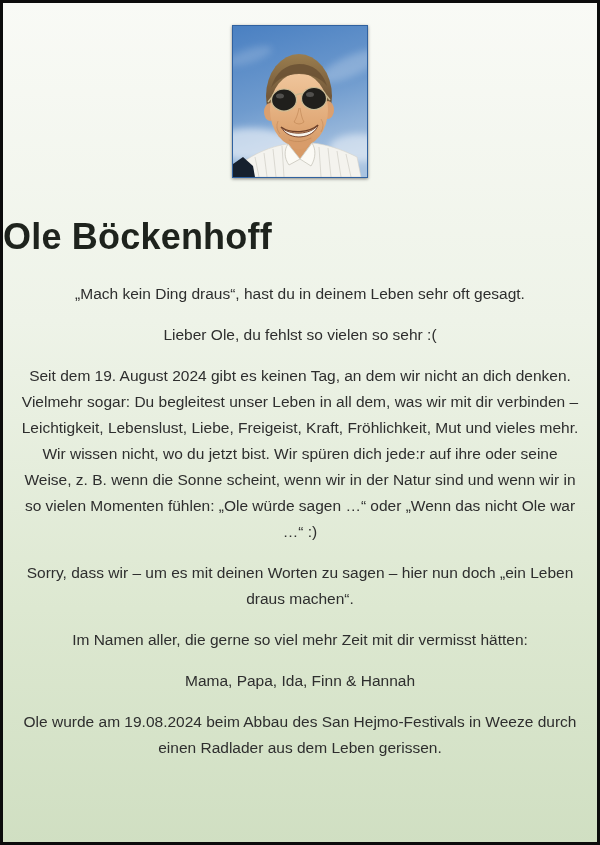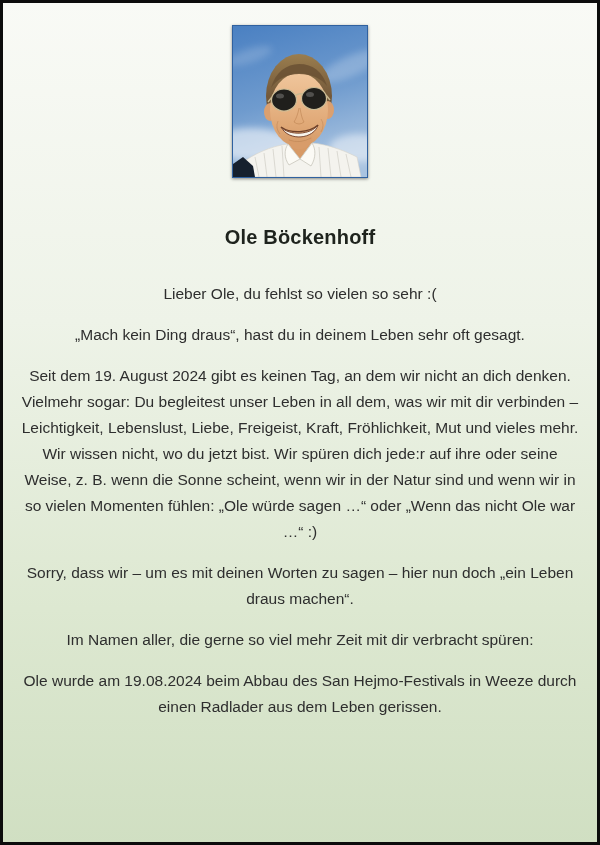--- a/index.html
+++ b/index.html
@@ -16,22 +16,22 @@
     width: 134px;
     height: 151px;
     margin: 22px auto 0;
     border: 1px solid #30619f;
     box-shadow: 0 1px 3px rgba(0,0,0,0.45);
     background: #5b8cc6;
   }
   .photo-frame svg { display: block; }
   h1.page-title {
     margin: 42px 0 0;
-    text-align: center;
-    font-size: 20px;
+    text-align: left;
+    font-size: 36px;
     line-height: 34px;
     font-weight: bold;
     color: #1e231d;
     letter-spacing: 0.2px;
   }
   .obituary-text {
     padding: 12px 18px 0;
     text-align: center;
     color: #2e2e2e;
   }
@@ -126,19 +126,20 @@
       </g>
 
       <path d="M 0,138 L 10,131 L 20,140 L 22,151 L 0,151 Z" fill="#16202e"></path>
     </g>
   </svg>
 </div>
 
 <h1 class="page-title">Ole Böckenhoff</h1>
 
 <div class="obituary-text">
+  <p>„Mach kein Ding draus“, hast du in deinem Leben sehr oft gesagt.</p>
   <p>Lieber Ole, du fehlst so vielen so sehr :(</p>
-  <p>„Mach kein Ding draus“, hast du in deinem Leben sehr oft gesagt.</p>
   <p>Seit dem 19. August 2024 gibt es keinen Tag, an dem wir nicht an dich denken. Vielmehr sogar: Du begleitest unser Leben in all dem, was wir mit dir verbinden – Leichtigkeit, Lebenslust, Liebe, Freigeist, Kraft, Fröhlichkeit, Mut und vieles mehr. Wir wissen nicht, wo du jetzt bist. Wir spüren dich jede:r auf ihre oder seine Weise, z. B. wenn die Sonne scheint, wenn wir in der Natur sind und wenn wir in so vielen Momenten fühlen: „Ole würde sagen …“ oder „Wenn das nicht Ole war …“ :)</p>
   <p>Sorry, dass wir – um es mit deinen Worten zu sagen – hier nun doch „ein Leben draus machen“.</p>
-  <p>Im Namen aller, die gerne so viel mehr Zeit mit dir verbracht spüren:</p>
+  <p>Im Namen aller, die gerne so viel mehr Zeit mit dir vermisst hätten:</p>
+  <p>Mama, Papa, Ida, Finn &amp; Hannah</p>
   <p>Ole wurde am 19.08.2024 beim Abbau des San Hejmo-Festivals in Weeze durch einen Radlader aus dem Leben gerissen.</p>
 </div>
 
 </body></html>

